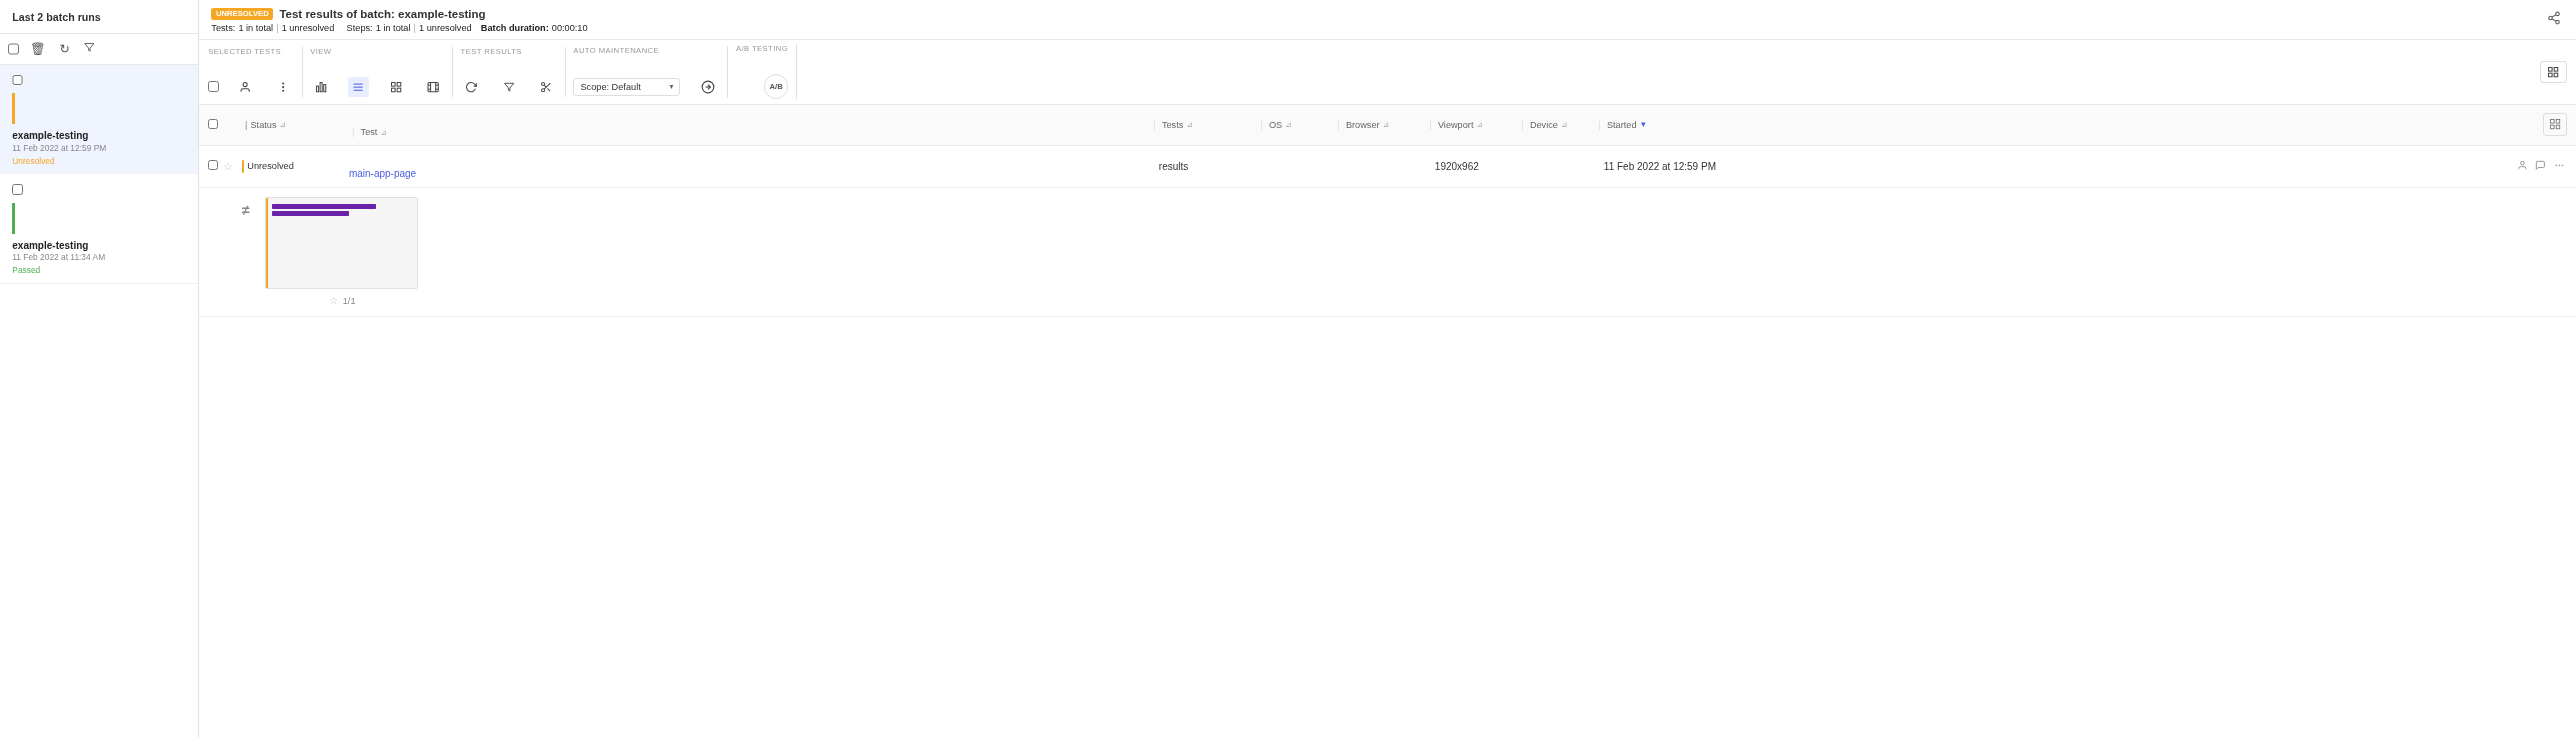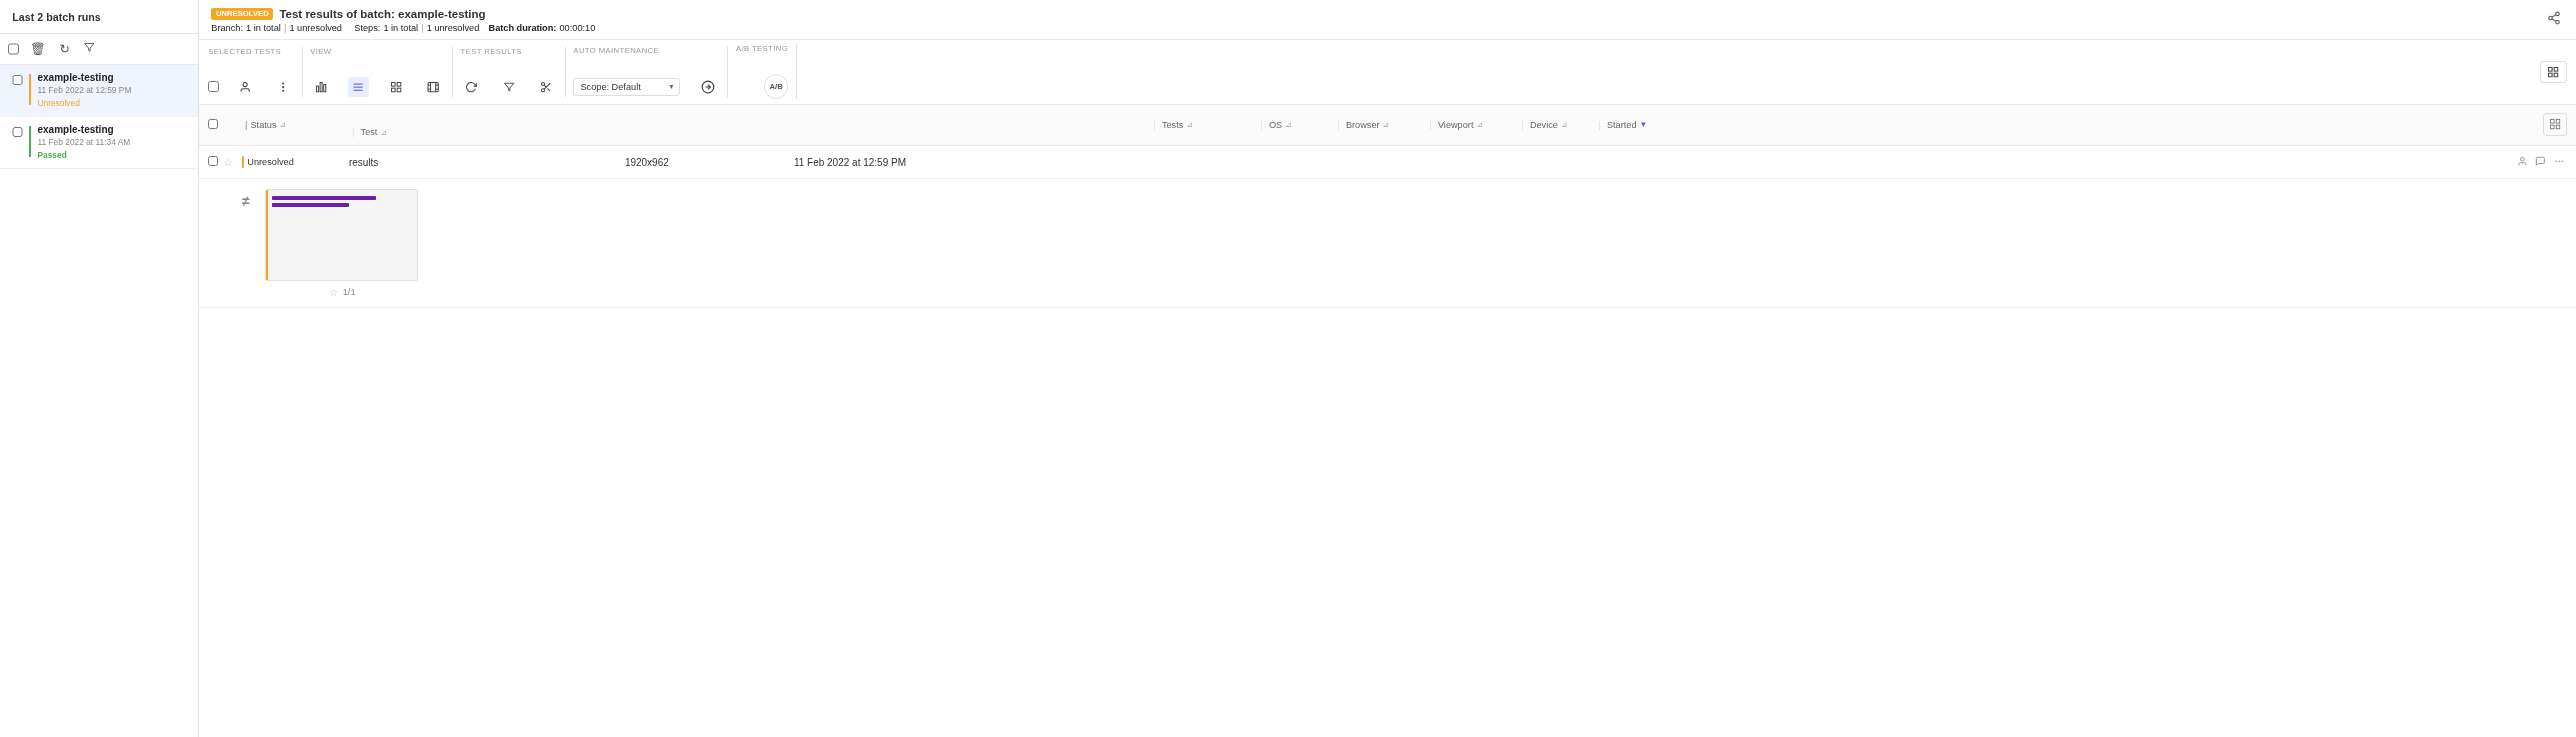--- a/index.html
+++ b/index.html
@@ -46,20 +46,21 @@
       width: 11.5px;
       height: 11.5px;
     }
     .batch-item {
       padding: 7.7px 9.2px 7.7px 12.3px;
       border-bottom: 0.8px solid #f0f0f0;
       cursor: pointer;
       display: flex;
       align-items: flex-start;
       gap: 6.1px;
+      flex-direction: column;
     }
     .batch-item.active { background: #f0f4ff; }
     .batch-item-checkbox { margin-top: 2.3px; width: 10.7px; height: 10.7px; flex-shrink: 0; }
     .batch-item-content { flex: 1; }
     .batch-item-name { font-weight: 600; font-size: 10px; color: #222; display: flex; align-items: center; gap: 4.6px; }
     .batch-item-date { font-size: 8.4px; color: #888; margin-top: 1.5px; }
     .batch-item-status { font-size: 8.4px; margin-top: 3.1px; display: flex; align-items: center; gap: 3.1px; }
     .status-bar-unresolved { width: 2.3px; height: 31px; background: #f5a623; flex-shrink: 0; margin-top: 1.5px; }
     .status-bar-passed { width: 2.3px; height: 31px; background: #4caf50; flex-shrink: 0; margin-top: 1.5px; }
 
@@ -314,36 +315,36 @@
     </div>
   </div>
 
   <div class="batch-item">
     <input type="checkbox" class="batch-item-checkbox" style="">
     <div class="status-bar-passed"></div>
     <div class="batch-item-content">
       <div class="batch-item-name">example-testing</div>
       <div class="batch-item-date">11 Feb 2022 at 11:34 AM</div>
       <div class="batch-item-status">
-        <span style="color: #4caf50; font-weight: 700;">Passed</span>
+        <span style="color: #4caf50; font-weight: 400;">Passed</span>
       </div>
     </div>
   </div>
 </div>
 
 <div class="main">
 
   <div class="main-header">
     <div class="main-header-left">
       <div class="batch-title">
         <span class="unresolved-badge">Unresolved</span>
         <span>Test results of batch: example-testing</span>
       </div>
       <div class="batch-meta">
-        <span>Branch:</span>
+        <span>Tests:</span>
         <span>1 in total</span>
         <span style="color:#aaa;">|</span>
         <span>1 unresolved</span>
         <span style="margin-left:6.1px;"></span>
         <span style="margin-left:0;">Steps:</span>
         <span>1 in total</span>
         <span style="color:#aaa;">|</span>
         <span>1 unresolved</span>
         <span style="margin-left:6.1px; font-weight:700;">Batch duration:</span>
         <span>00:00:10</span>
@@ -559,20 +560,23 @@
           <input type="checkbox" style="width: 10px; height: 10px;">
         </div>
         <div style="width:18.4px; flex-shrink:0;">
           <button style="background:none;border:none;cursor:pointer;color:#ccc;font-size:10.7px;padding:0;">☆</button>
         </div>
         <div class="col-status">
           <div class="row-status-badge">
             <div class="orange-bar"></div>
             <span>Unresolved</span>
           </div>
+        </div>
+        <div class="col-test">
+          <span style="color:#4a5de4; cursor:pointer;">main-app-page</span>
         </div>
         <div class="col-branch">
           <span>results</span>
         </div>
         <div class="col-os">
           <span></span>
         </div>
         <div class="col-browser">
           <span></span>
         </div>

